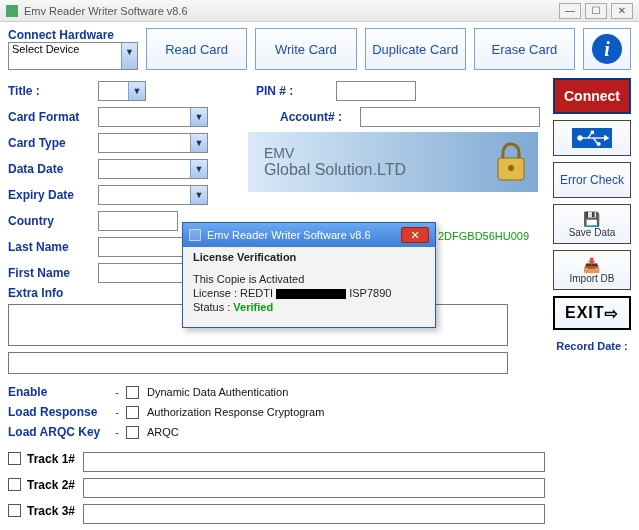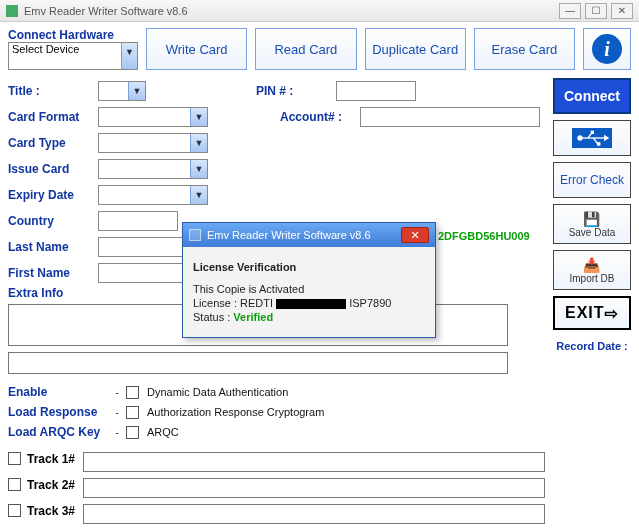--- a/index.html
+++ b/index.html
@@ -24,21 +24,21 @@
 
 .info-btn { width: 48px; height: 42px; border: 1px solid #7aa3e5; background: linear-gradient(#fdfdfd,#eef4fc); display: flex; align-items: center; justify-content: center; cursor: pointer; }
 .info-circle { width: 30px; height: 30px; border-radius: 50%; background: #0a5bc4; color: #fff; font-size: 20px; font-style: italic; font-weight: bold; display: flex; align-items: center; justify-content: center; font-family: Georgia, serif; }
 
 
 .main { display: flex; margin-top: 8px; }
 .form-area { flex: 1; position: relative; }
 .side-col { width: 78px; margin-left: 8px; display: flex; flex-direction: column; gap: 6px; }
 
 .side-btn { height: 36px; border: 1px solid #444; background: linear-gradient(#fdfdfd,#eef4fc); font-size: 11px; display: flex; align-items: center; justify-content: center; cursor: pointer; text-align: center; }
-.connect-btn { background: #1d4ed8; color: #fff; font-size: 14px; font-weight: bold; border: 2px solid #063a80; }
+.connect-btn { background: #b91c1c; color: #fff; font-size: 14px; font-weight: bold; border: 2px solid #063a80; }
 .usb-btn svg { width: 40px; height: 20px; }
 .err-btn { color: #1a4fb0; font-size: 12px; }
 .save-btn, .import-btn { flex-direction: column; font-size: 10px; color: #333; height: 40px; }
 .save-btn span.ic, .import-btn span.ic { font-size: 14px; }
 .exit-btn { font-size: 16px; font-weight: 900; letter-spacing: 1px; border: 2px solid #000; height: 34px; }
 
 
 .frow { display: flex; align-items: center; height: 26px; font-size: 12px; font-weight: bold; color: #1236a0; }
 .flabel { width: 90px; }
 .flabel2 { width: 80px; margin-left: 30px; }
@@ -47,42 +47,42 @@
 .fselect .select-arrow { position: absolute; right: 0; top: 0; bottom: 0; width: 17px; }
 .small-sel { width: 48px; }
 .mid-sel { width: 110px; }
 
 .banner { position: absolute; left: 240px; top: 54px; width: 290px; height: 60px; background: linear-gradient(90deg,#d9e9f7,#7fa9d4); display: flex; align-items: center; overflow: hidden; }
 .banner-text { margin-left: 16px; color: #5b6a7a; font-size: 14px; line-height: 1.1; }
 .banner-text .b1 { font-size: 14px; }
 .banner-text .b2 { font-size: 16px; }
 .banner-lock { width: 34px; height: 44px; margin-left: auto; margin-right: 10px; }
 
-.green-code { position: absolute; left: 430px; top: 152px; font-size: 11px; font-weight: bold; color: #0a9f0a; }
+.green-code { position: absolute; left: 430px; top: 152px; font-size: 11px; font-weight: normal; color: #0a9f0a; }
 
 .extra-box { width: 500px; height: 42px; border: 1px solid #777; margin-top: 4px; }
 .long-input { width: 500px; height: 22px; border: 1px solid #777; margin-top: 6px; }
 
 .chk-row { display: flex; align-items: center; font-size: 11px; color: #111; height: 20px; }
 .chk-row .clabel { width: 100px; font-weight: bold; color: #1236a0; font-size: 12px; }
 .chk-row .dash { width: 18px; text-align: center; color: #333; }
 .chk { width: 13px; height: 13px; border: 1px solid #555; margin-right: 8px; }
 
 .record-label { font-size: 11px; font-weight: bold; color: #1236a0; text-align: center; margin-top: 4px; }
 
 .track-row { display: flex; align-items: flex-start; height: 24px; font-size: 12px; font-weight: bold; margin-top: 2px; }
 .track-chk { width: 13px; height: 13px; border: 1px solid #555; margin-right: 6px; }
 .track-input { flex: 1; height: 20px; border: 1px solid #777; margin-left: 8px; }
 
 
 .dialog { position: absolute; left: 182px; top: 222px; width: 254px; border: 1px solid #2a5caa; background: #f3f3f3; box-shadow: 3px 3px 6px rgba(0,0,0,0.25); z-index: 50; }
 .dialog-title { height: 24px; background: linear-gradient(#6aa9f4,#3e7cd6); display: flex; align-items: center; padding: 0 6px; font-size: 11px; color: #fff; }
 .dialog-title .dicon { width: 12px; height: 12px; background: #fff3; border: 1px solid #fff8; margin-right: 6px; }
 .dialog-close { margin-left: auto; width: 28px; height: 16px; background: #d93b2b; border: 1px solid #a62116; color: #fff; font-size: 11px; text-align: center; line-height: 14px; cursor: pointer; border-radius: 2px; }
-.dialog-body { padding: 14px 10px 12px 10px; font-size: 11px; color: #222; }
+.dialog-body { padding: 4px 10px 12px 10px; font-size: 11px; color: #222; }
 .dialog-body .hdr { font-weight: bold; margin-bottom: 10px; }
 .dialog-body .line { margin: 2px 0; }
 .blackbar { display: inline-block; width: 70px; height: 10px; background: #000; vertical-align: middle; }
 .verified { color: #0a9f0a; font-weight: bold; }
 </style>
 </head>
 <body>
 
 <div class="window-titlebar">
   <span class="title-icon"></span>
@@ -97,22 +97,22 @@
 <div class="app">
 
   <div class="top-row">
     <div class="connect-hw">
       <div class="connect-hw-label">Connect Hardware</div>
       <div class="select">
         <span style="padding-left:3px;font-size:11px;">Select Device</span>
         <span class="select-arrow">▼</span>
       </div>
     </div>
+    <button class="big-btn">Read Card</button>
     <button class="big-btn">Write Card</button>
-    <button class="big-btn">Read Card</button>
     <button class="big-btn">Duplicate Card</button>
     <button class="big-btn">Erase Card</button>
     <div class="info-btn">
       <div class="info-circle">i</div>
     </div>
   </div>
 
   <div class="main">
     <div class="form-area">
 
@@ -134,23 +134,34 @@
         <input class="finput" style="width: 180px;">
       </div>
 
       <div class="frow">
         <span class="flabel">Card Type</span>
         <span class="fselect mid-sel">
             <span class="select-arrow">▼</span>
           </span>
       </div>
 
-
-      <div class="frow">
-        <span class="flabel">Issue Card</span>
+      <div class="banner">
+        <div class="banner-text">
+          <div class="b1">EMV</div>
+          <div class="b2">Global Solution.LTD</div>
+        </div>
+        <svg class="banner-lock" viewBox="0 0 34 44">
+            <rect x="4" y="18" width="26" height="22" rx="3" fill="#e2b94a" stroke="#8a6a12"></rect>
+            <path d="M9 18 v-6 a8 8 0 0 1 16 0 v6" fill="none" stroke="#8a6a12" stroke-width="3"></path>
+            <circle cx="17" cy="28" r="3" fill="#8a6a12"></circle>
+          </svg>
+      </div>
+
+      <div class="frow">
+        <span class="flabel">Data Date</span>
         <span class="fselect mid-sel">
             <span class="select-arrow">▼</span>
           </span>
       </div>
 
       <div class="frow">
         <span class="flabel">Expiry Date</span>
         <span class="fselect mid-sel">
             <span class="select-arrow">▼</span>
           </span>

